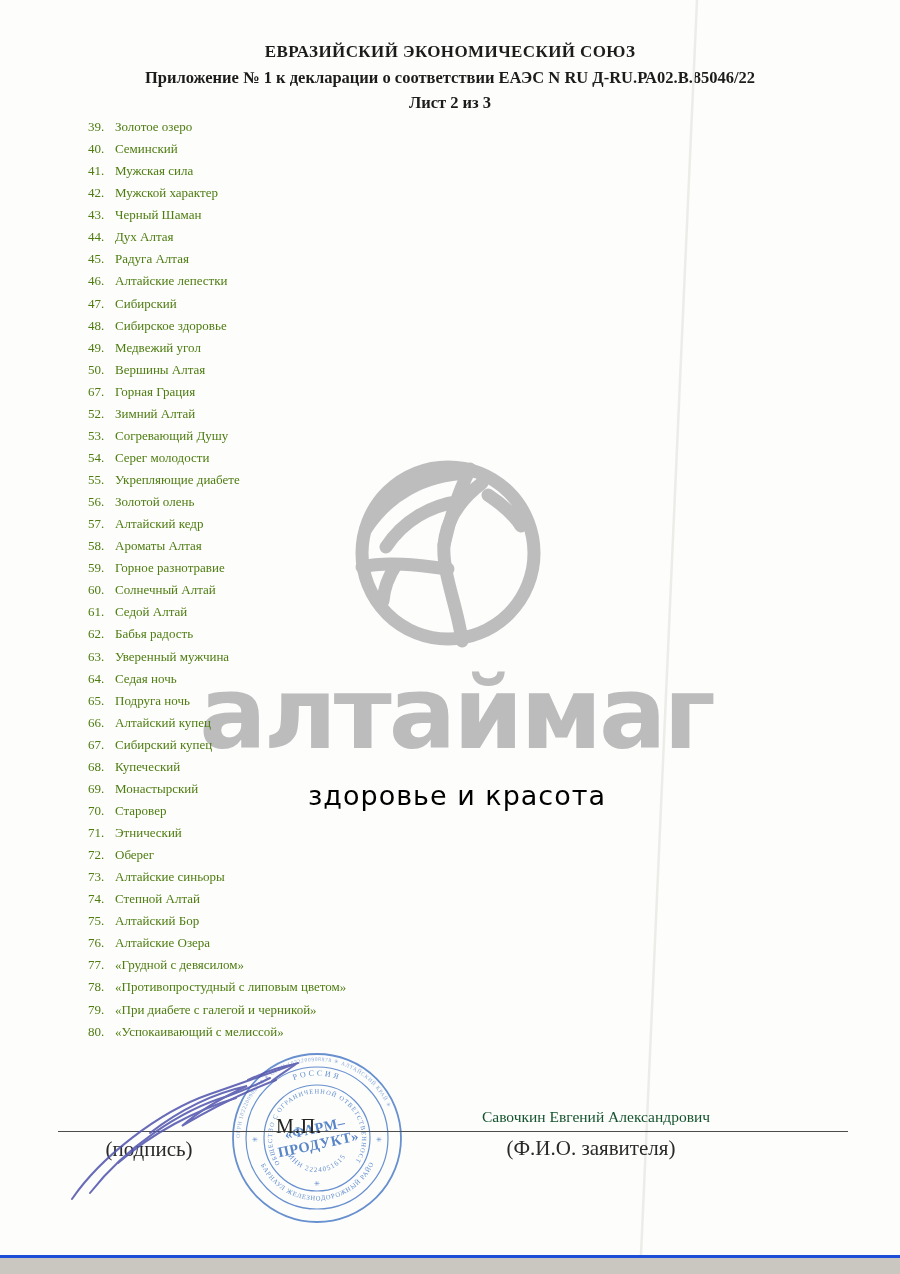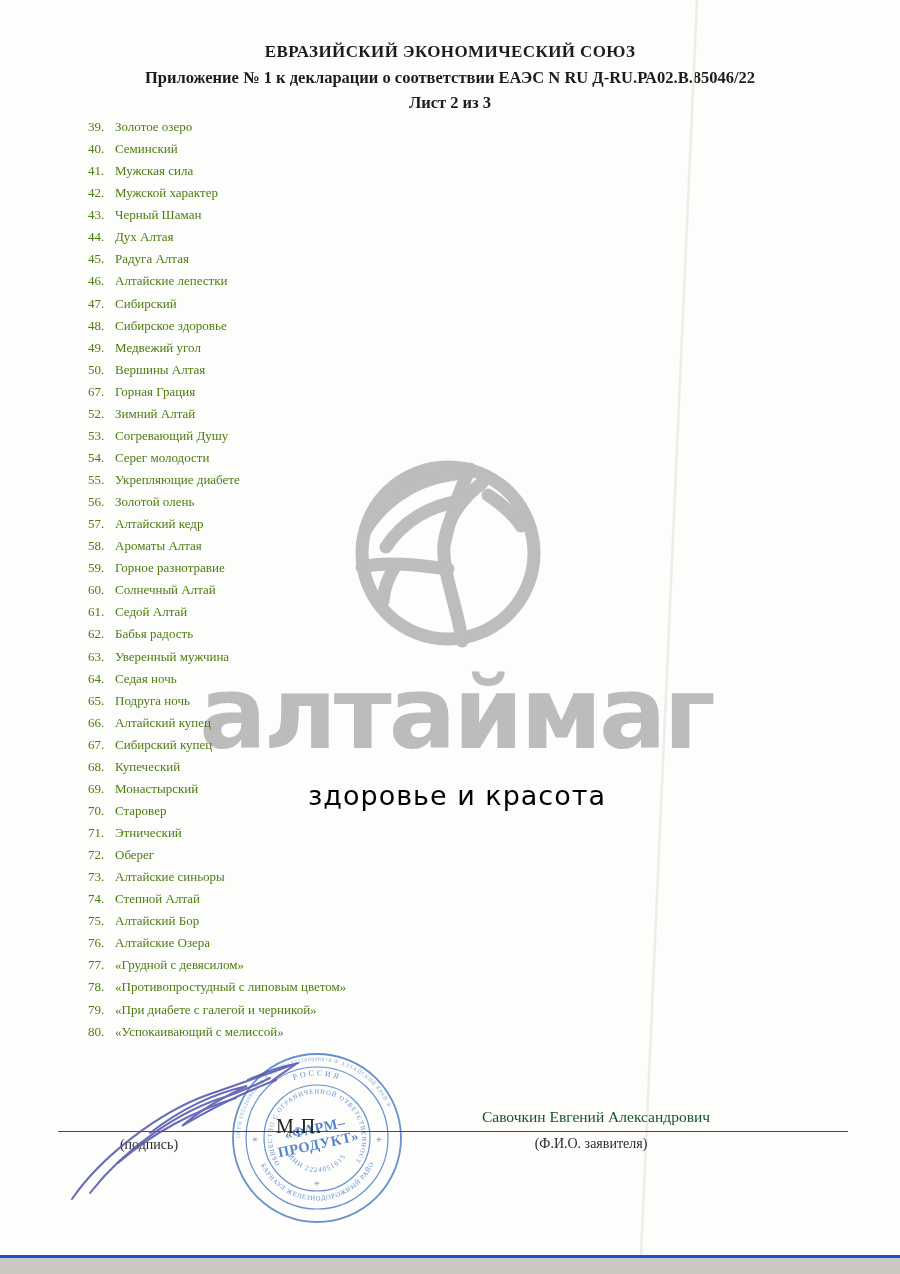--- a/index.html
+++ b/index.html
@@ -33,21 +33,21 @@
   }
   .tagline{
     position:absolute;top:780px;left:457px;transform:translateX(-50%);z-index:1;
     font-family:"DejaVu Sans", sans-serif;font-size:27px;letter-spacing:1px;
     color:#000000;white-space:nowrap;
   }
   .sigline{
     position:absolute;left:58px;top:1131px;width:790px;height:0;
     border-top:1.4px solid #4c4c4a;z-index:6;
   }
-  .cap{position:absolute;font-size:14px;color:#2a2a28;white-space:nowrap;z-index:6;}
+  .cap{position:absolute;font-size:21px;color:#2a2a28;white-space:nowrap;z-index:6;}
   .cap-podpis{top:1137px;left:149px;transform:translateX(-50%);}
   .name-fio{position:absolute;top:1108px;left:596px;transform:translateX(-50%);font-size:15.5px;color:#14532d;white-space:nowrap;z-index:6;}
   .cap-fio{top:1136px;left:591px;transform:translateX(-50%);text-align:center;}
   .mp{position:absolute;left:276px;top:1115px;font-size:20px;color:#222;z-index:7;letter-spacing:1px;}
   .stamp{position:absolute;left:229px;top:1045px;z-index:5;opacity:.92;}
   .stamp text{font-family:"Liberation Serif", serif;}
   .handsig{position:absolute;left:0;top:0;z-index:8;pointer-events:none;}
 </style>
 </head>
 <body>

